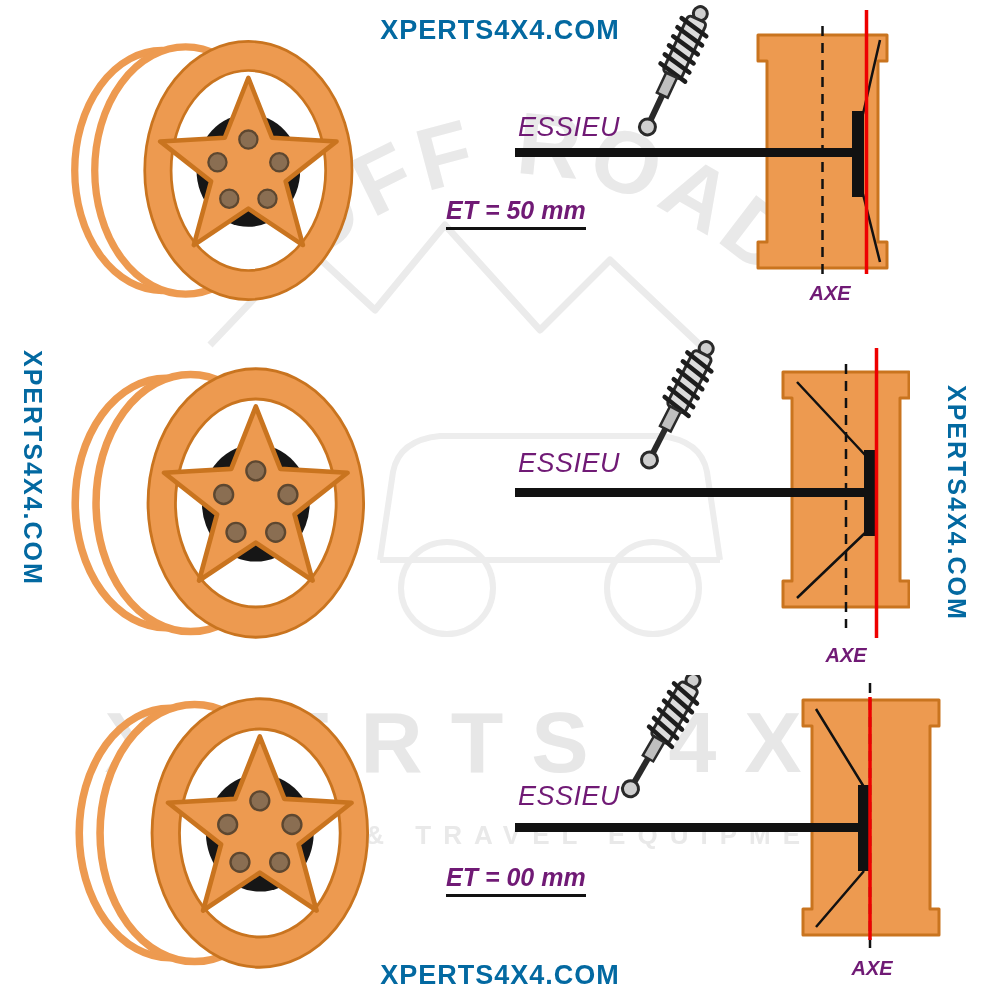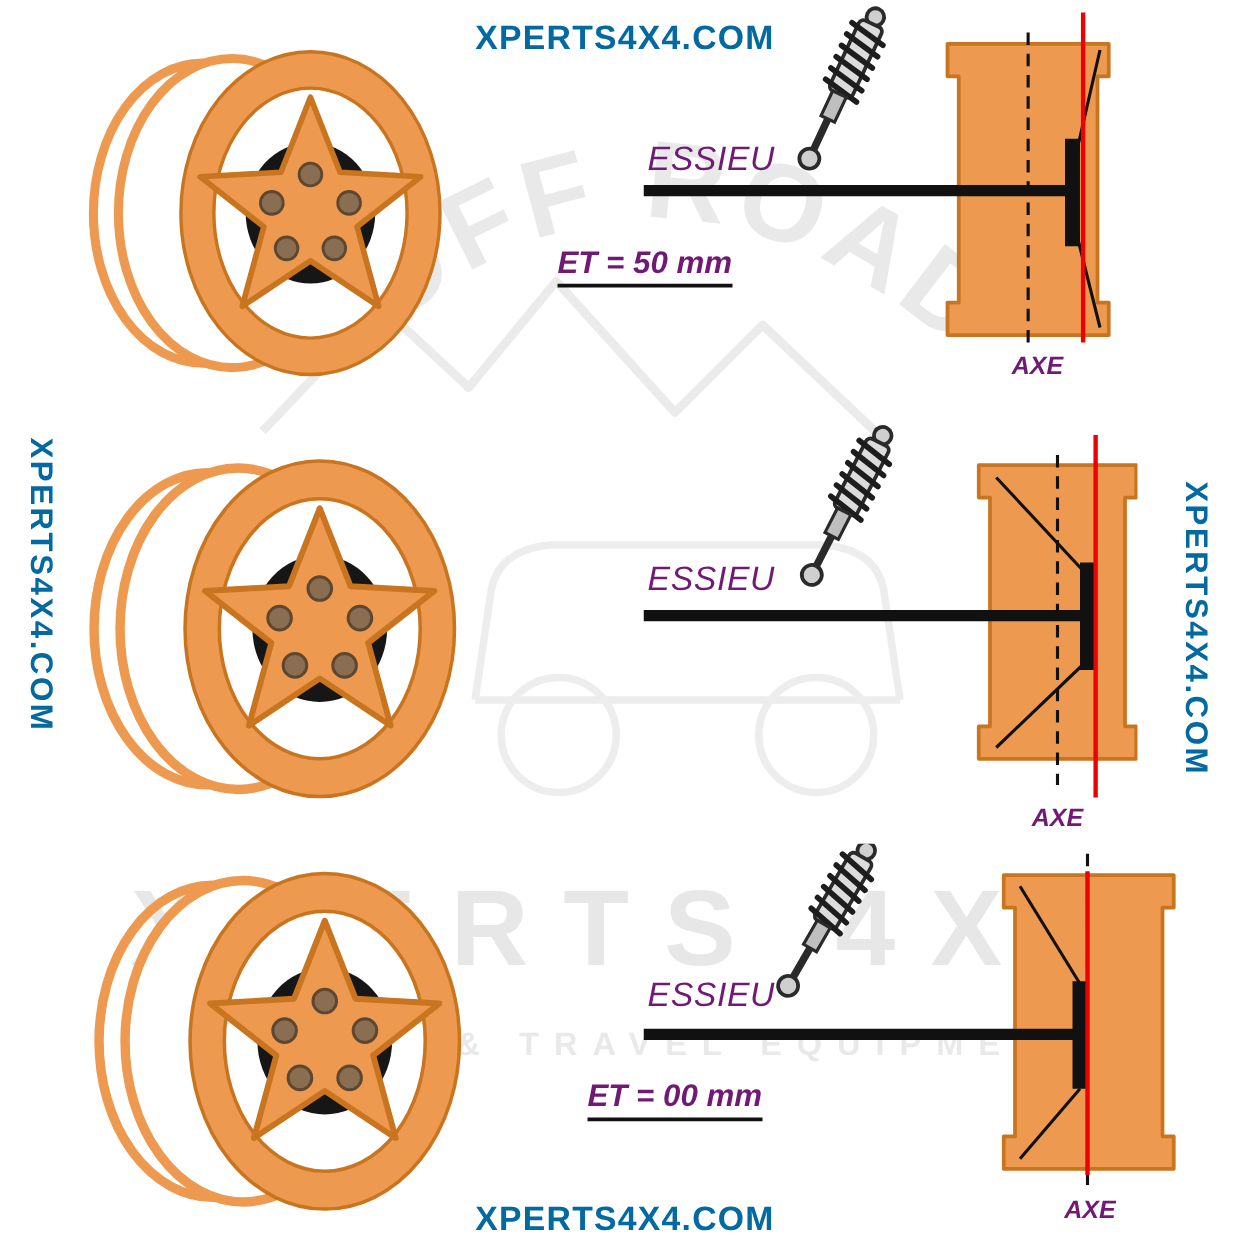--- a/index.html
+++ b/index.html
@@ -110,21 +110,21 @@
     <use href="#shock-proto" transform="translate(215,2) rotate(30)"></use>
     <path d="M323,25 H459 V51 H450 V234 H459 V260 H323 V234 H332 V51 H323 Z" fill="#ED9A50" stroke="#C9741F" stroke-width="3" stroke-linejoin="round"></path>
     <line x1="390" y1="8" x2="390" y2="278" stroke="#111" stroke-width="2.5" stroke-dasharray="10 7"></line>
     <rect x="35" y="148" width="347" height="9" fill="#111"></rect>
     <path d="M384,112 L336,34 M384,196 L336,252" stroke="#111" stroke-width="2.5"></path>
     <rect x="378" y="110" width="12" height="86" fill="#111"></rect>
     <line x1="390" y1="22" x2="390" y2="265" stroke="#EE0000" stroke-width="3.5"></line>
   </svg>
 
   <div class="lbl essieu" style="left:518px;top:781px">ESSIEU</div>
-  <div class="lbl et" style="left:442px;top:863px">ET = 00 mm</div>
+  <div class="lbl et" style="left:418px;top:863px">ET = 00 mm</div>
   <div class="lbl axe" style="left:832px;top:957px">AXE</div>
 
   <div class="wm wm-h" style="top:15px">XPERTS4X4.COM</div>
   <div class="wm wm-h" style="top:960px">XPERTS4X4.COM</div>
   <div class="wm wm-v" style="left:18px;top:350px">XPERTS4X4.COM</div>
   <div class="wm wm-v" style="left:942px;top:385px">XPERTS4X4.COM</div>
 
 </div>
 
 </body></html>

